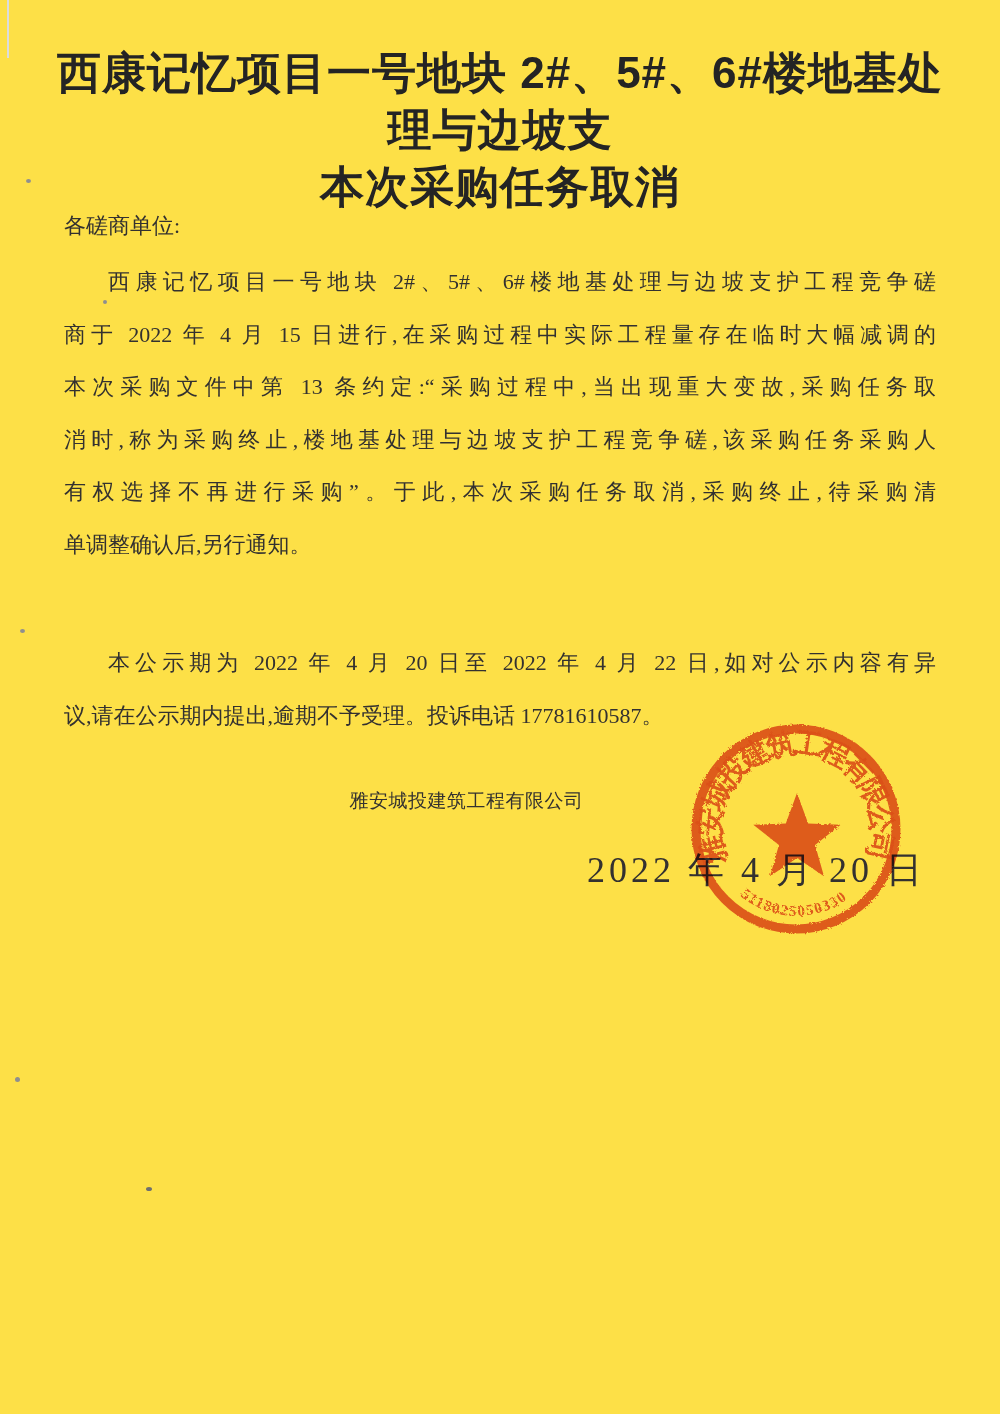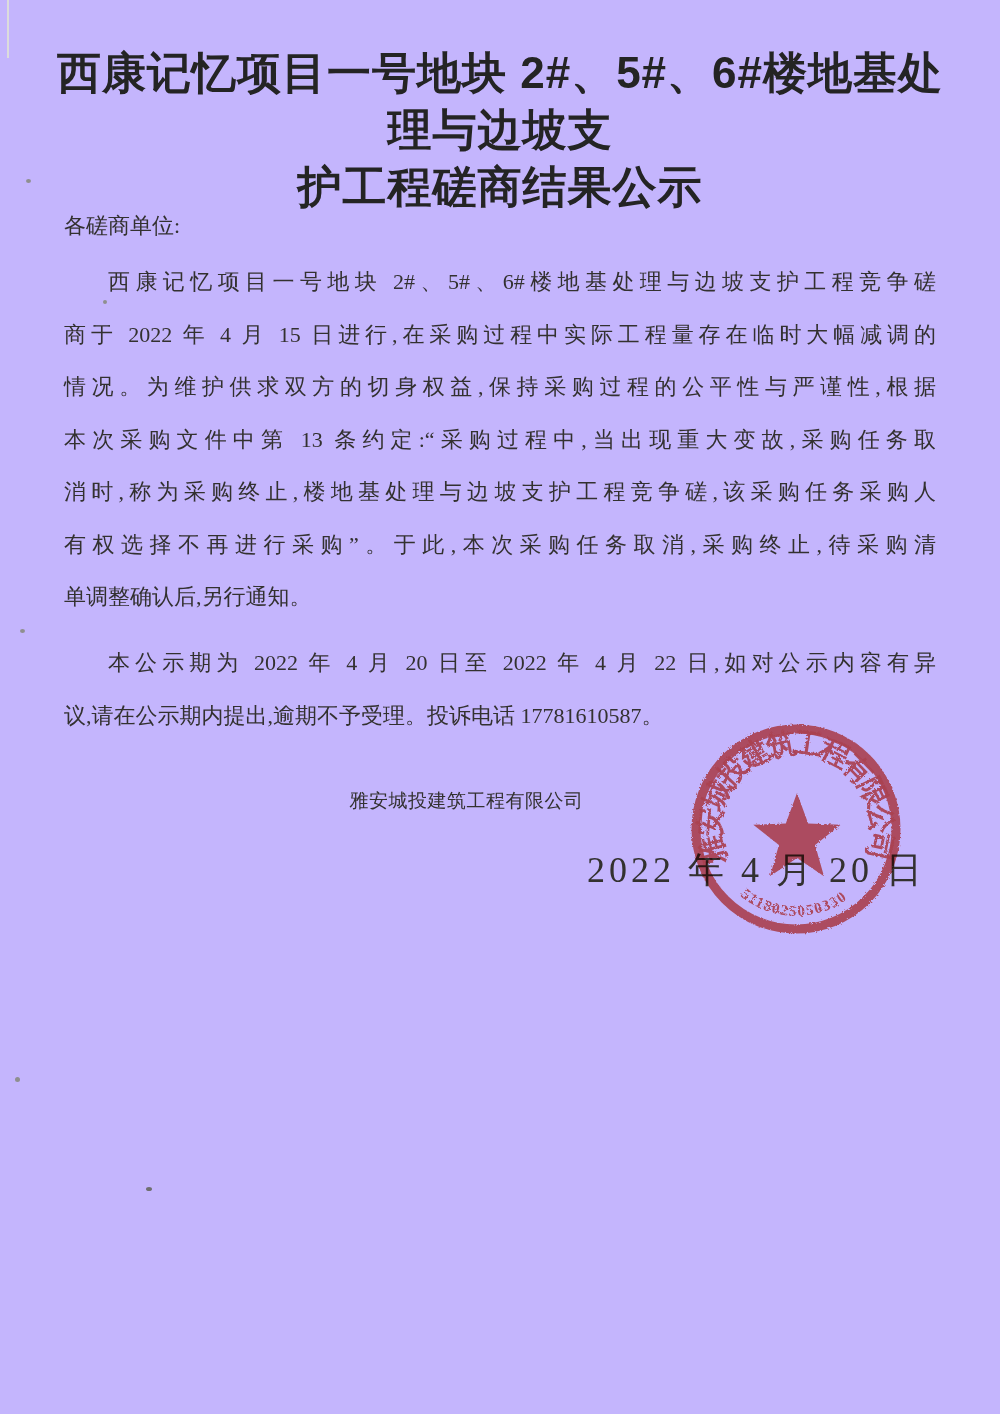--- a/index.html
+++ b/index.html
@@ -1,20 +1,20 @@
 <!DOCTYPE html>
 <html lang="zh"><head>
 <meta charset="utf-8">
 <style>
   html, body { margin: 0; padding: 0; background: #ffffff; }
   #page {
     position: relative;
     width: 1000px;
     height: 1414px;
-    background: #c4b5fd;
+    background: #fde047;
     overflow: hidden;
     font-family: "Liberation Serif", "DejaVu Serif", serif;
     color: #2e2e2e;
   }
   
   #title {
     position: absolute;
     top: 44px; left: 40px; right: 40px;
     text-align: center;
     font-family: "Liberation Sans", "DejaVu Sans", sans-serif;
@@ -74,31 +74,30 @@
 </style>
 </head>
 <body>
 
 <div id="page">
 
   <div id="edge-line"></div>
 
   <div id="title">
     <div>西康记忆项目一号地块 2#、5#、6#楼地基处理与边坡支</div>
-    <div>护工程磋商结果公示</div>
+    <div>本次采购任务取消</div>
   </div>
 
   <div id="salutation" class="bodyblock">
     <div class="line no-just">各磋商单位:</div>
   </div>
 
   <div id="para1" class="bodyblock">
     <div class="line indent">西康记忆项目一号地块 2#、5#、6#楼地基处理与边坡支护工程竞争磋</div>
     <div class="line">商于 2022 年 4 月 15 日进行,在采购过程中实际工程量存在临时大幅减调的</div>
-    <div class="line">情况。为维护供求双方的切身权益,保持采购过程的公平性与严谨性,根据</div>
     <div class="line">本次采购文件中第 13 条约定:“采购过程中,当出现重大变故,采购任务取</div>
     <div class="line">消时,称为采购终止,楼地基处理与边坡支护工程竞争磋,该采购任务采购人</div>
     <div class="line">有权选择不再进行采购”。于此,本次采购任务取消,采购终止,待采购清</div>
     <div class="line no-just">单调整确认后,另行通知。</div>
   </div>
 
   <div id="para2" class="bodyblock">
     <div class="line indent">本公示期为 2022 年 4 月 20 日至 2022 年 4 月 22 日,如对公示内容有异</div>
     <div class="line no-just">议,请在公示期内提出,逾期不予受理。投诉电话 17781610587。</div>
   </div>

